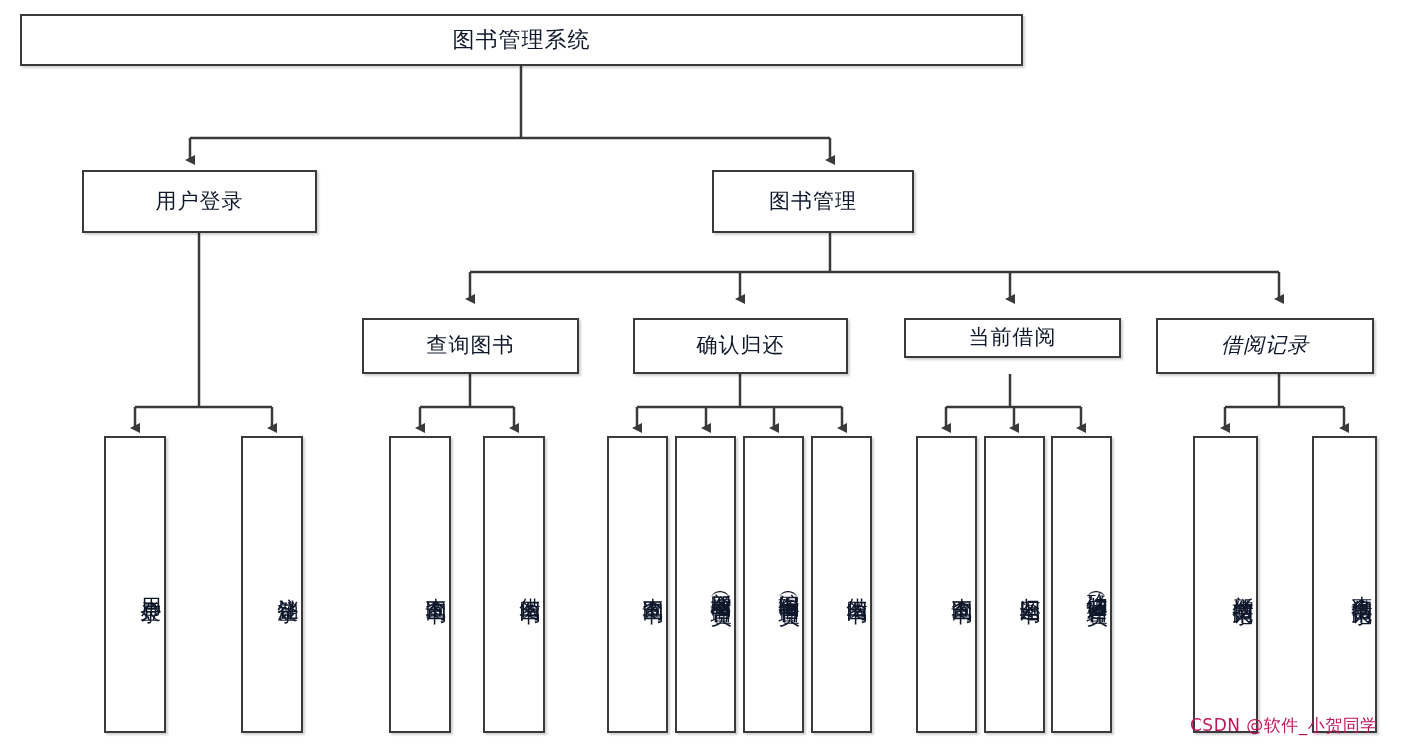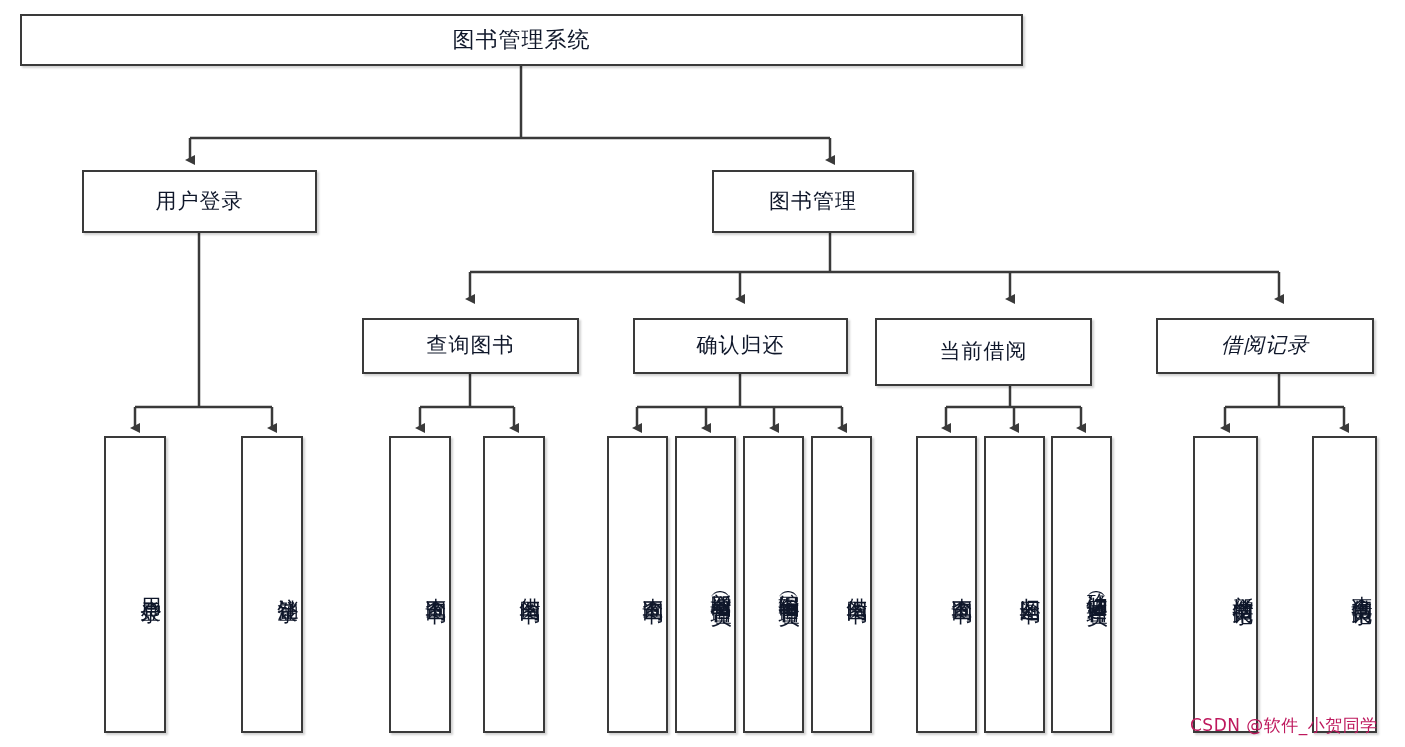--- a/index.html
+++ b/index.html
@@ -134,21 +134,21 @@
   <div class="node horiz" style="left:712px; top:170px; width:202px; height:63px;">
     <span>图书管理</span>
   </div>
 
   <div class="node horiz" style="left:362px; top:318px; width:217px; height:56px;">
     <span>查询图书</span>
   </div>
   <div class="node horiz" style="left:633px; top:318px; width:215px; height:56px;">
     <span>确认归还</span>
   </div>
-  <div class="node horiz" style="left:875px; top:318px; width:217px; height:68px;">
+  <div class="node horiz" style="left:904px; top:318px; width:217px; height:40px;">
     <span>当前借阅</span>
   </div>
   <div class="node horiz" style="left:1156px; top:318px; width:218px; height:56px;font-style:italic;">
     <span>借阅记录</span>
   </div>
 
   <div class="node vert" style="left:104px; top:436px; width:62px; height:297px;">
     <span class="vtext">用户登录</span>
   </div>
   <div class="node vert" style="left:241px; top:436px; width:62px; height:297px;">

